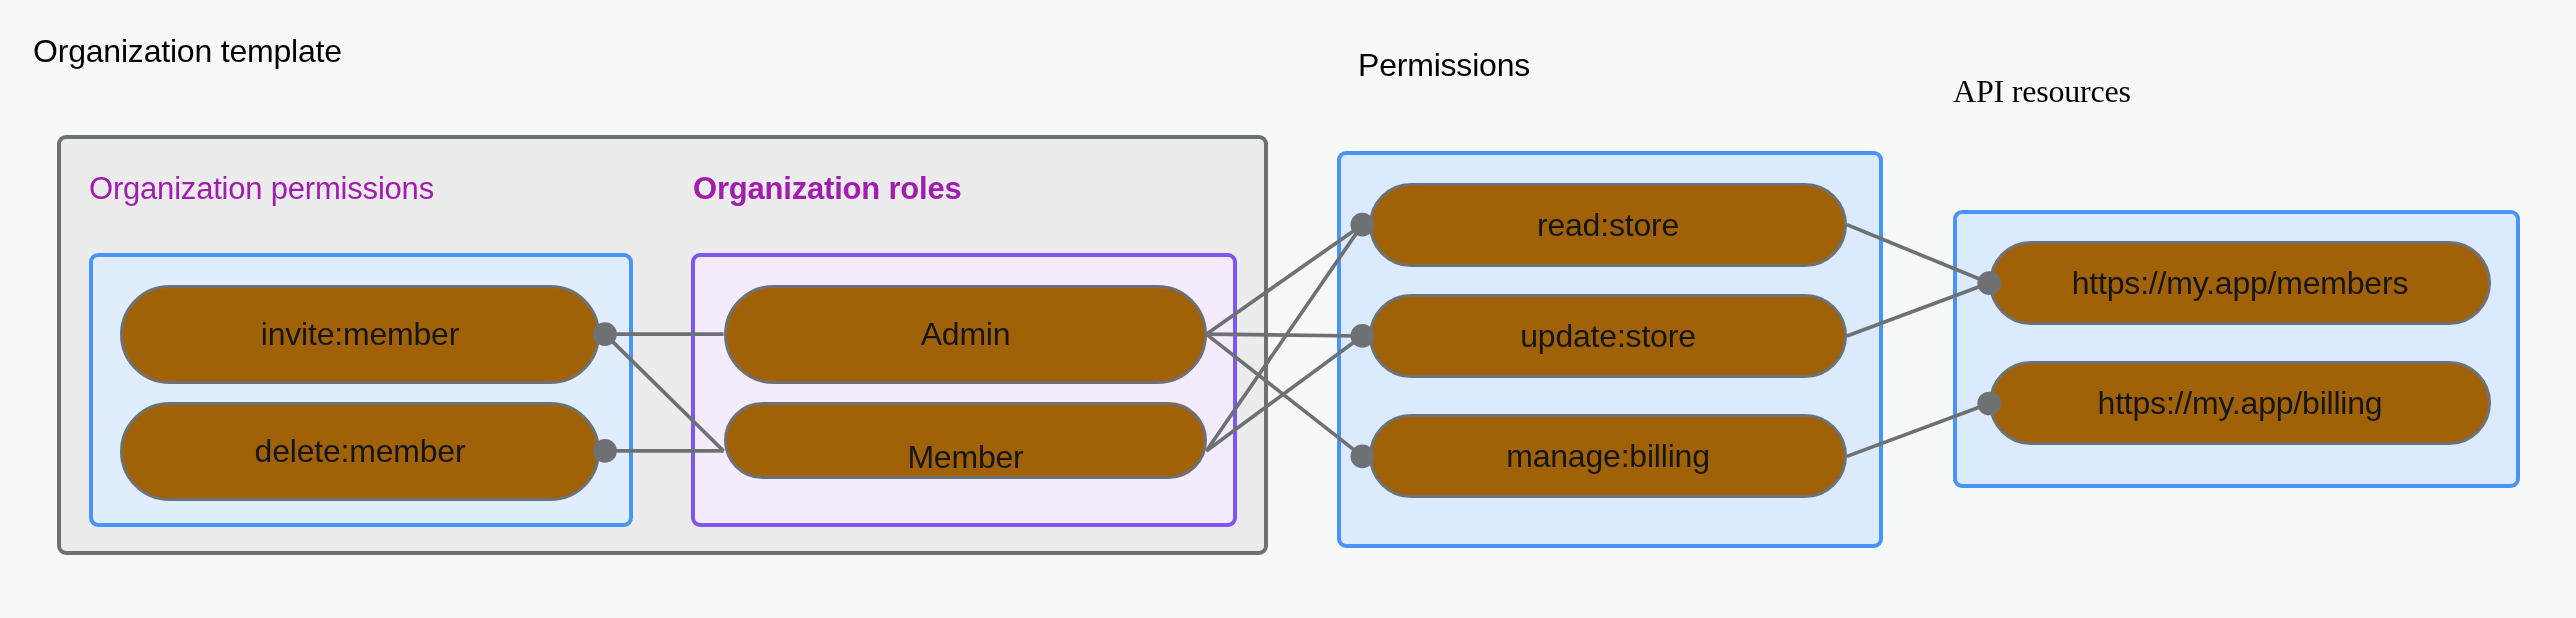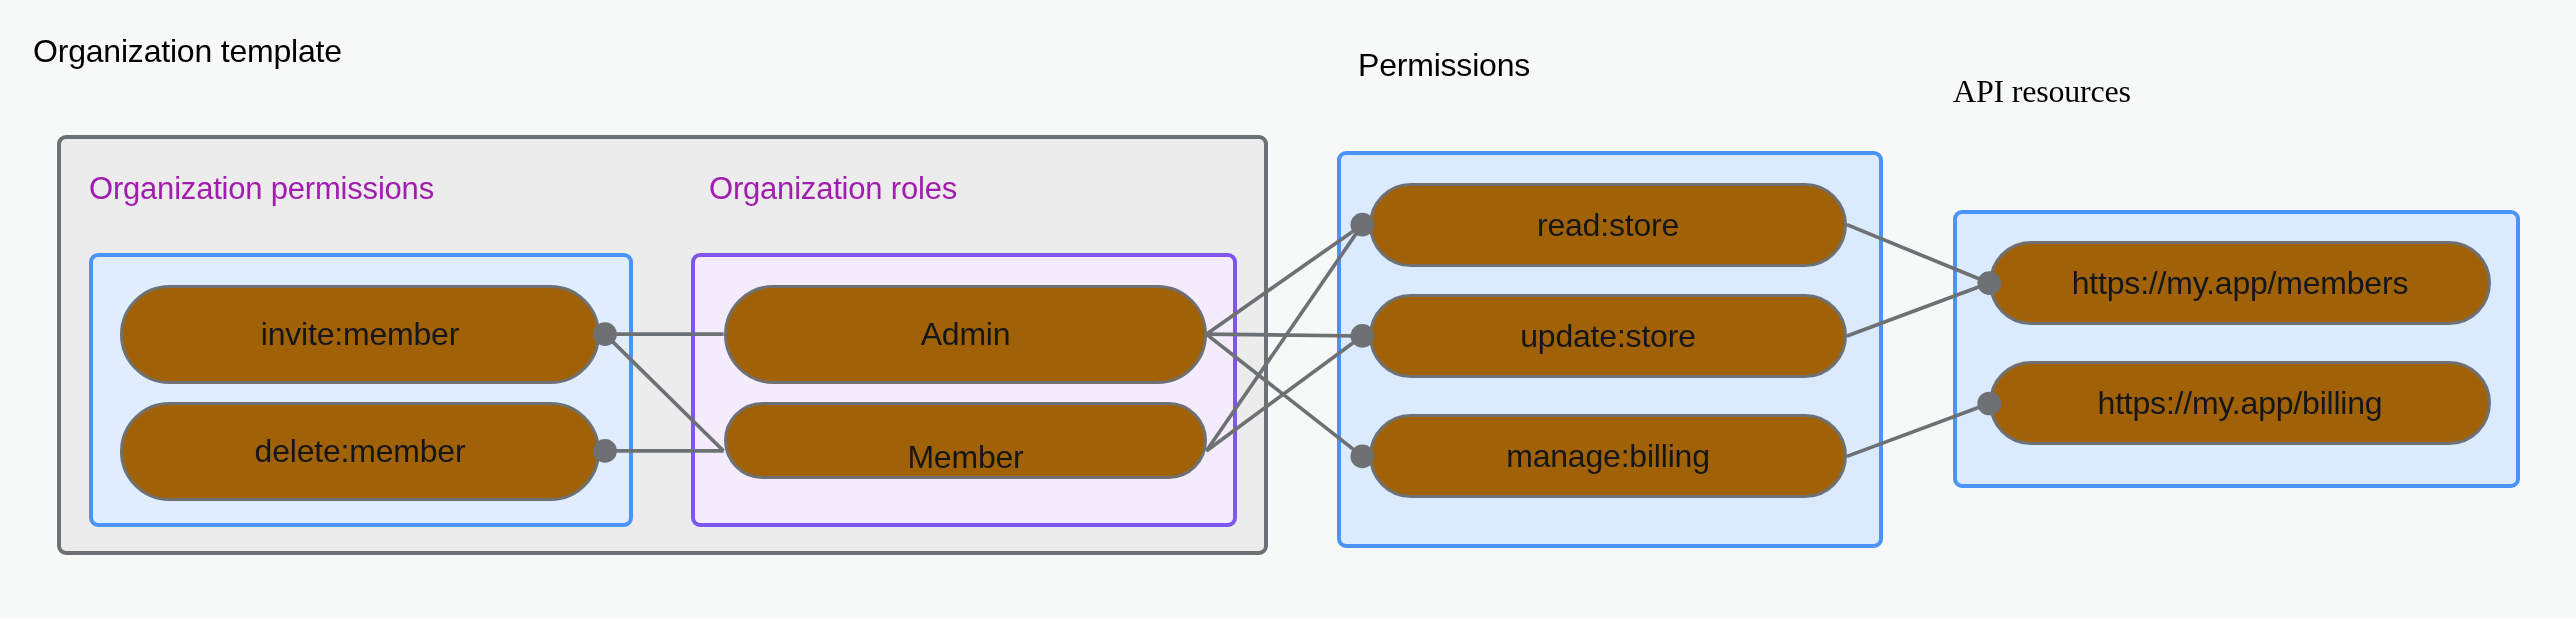--- a/index.html
+++ b/index.html
@@ -88,21 +88,21 @@
   <div class="grp-label" style="left:33px;top:35px;">Organization template</div>
 
   <div class="grp-label" style="left:1339px;top:49px;margin-left:19px;">Permissions</div>
 
   <div class="grp-label" style="left:1953px;top:75px;font-family:Liberation Serif, serif;">API resources</div>
 
   <div class="box box-template"></div>
 
   <div class="sub-label" style="left:89px;top:173px;">Organization permissions</div>
 
-  <div class="sub-label" style="left:709px;top:173px;">Organization roles</div>
+  <div class="sub-label" style="left:693px;top:173px;font-weight:bold;">Organization roles</div>
 
   <div class="box box-orgperms"></div>
   <div class="box box-orgroles"></div>
   <div class="box box-permissions"></div>
   <div class="box box-apires"></div>
 
   <svg class="edges" viewBox="0 0 2823 678">
 
     <path class="edge" d="M663,366 L793,366"></path>
 

